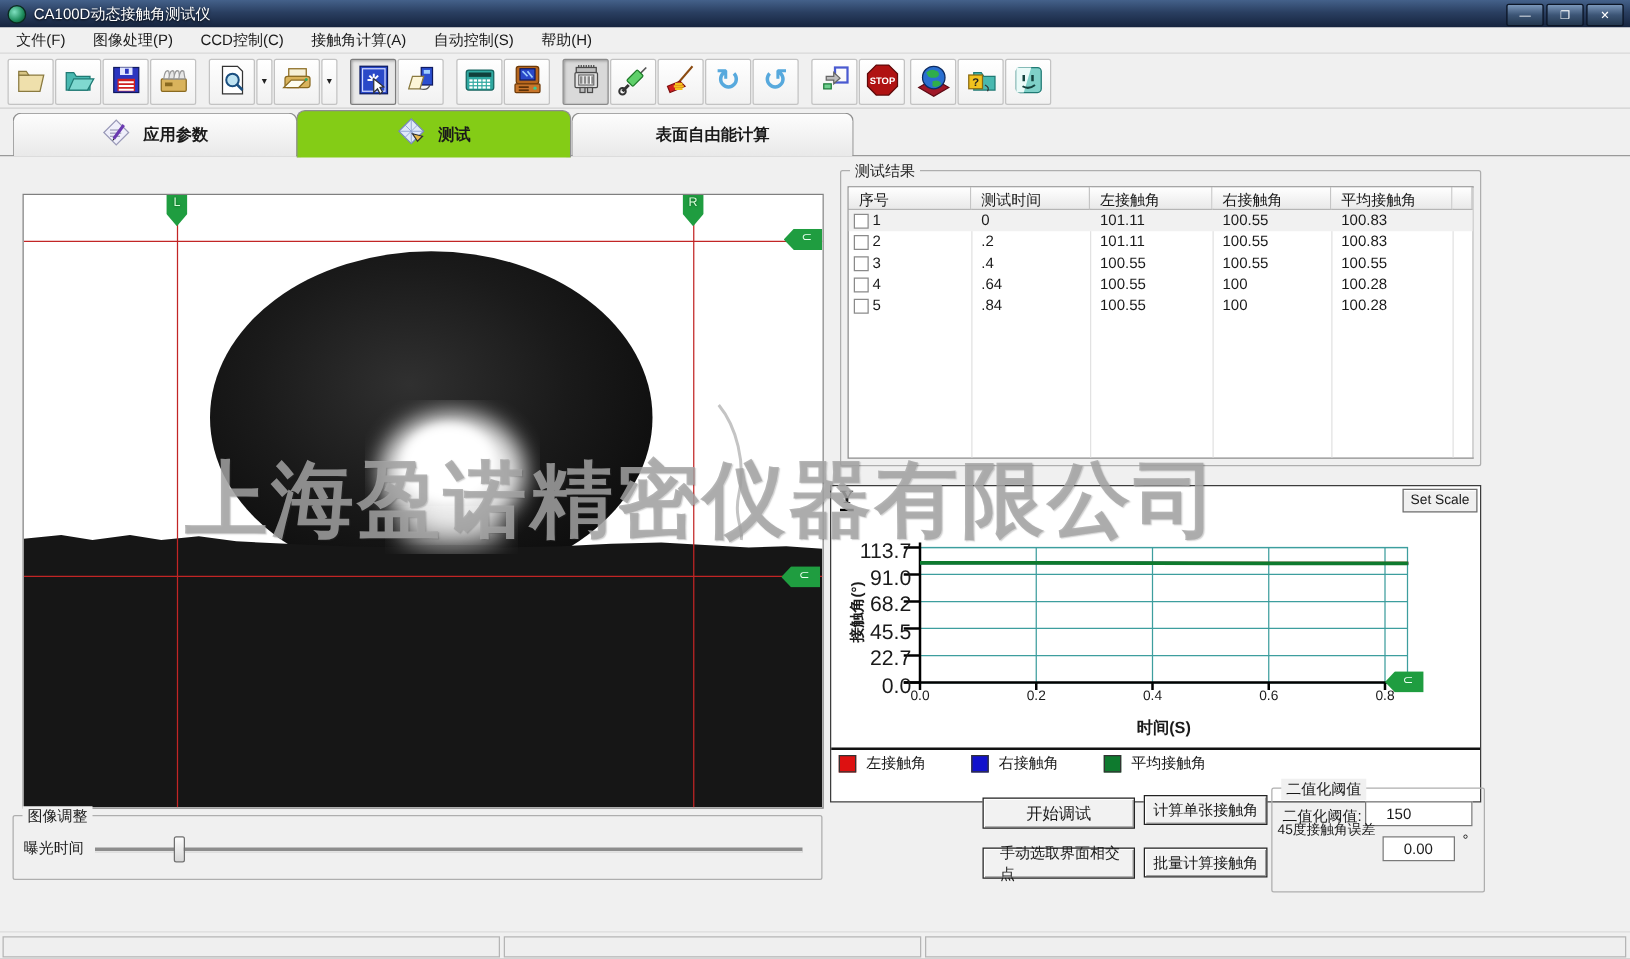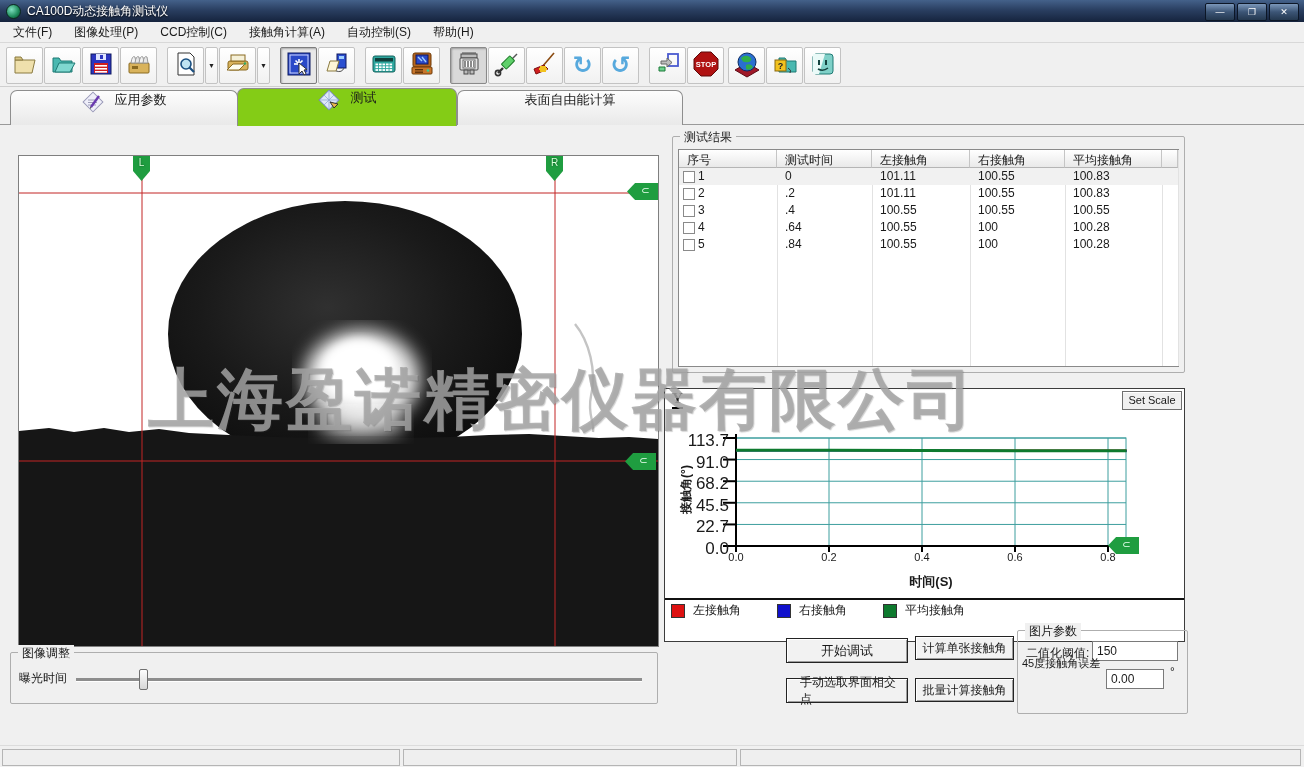--- a/index.html
+++ b/index.html
@@ -31,21 +31,21 @@
   .tdrop{width:13px;height:37px;background:linear-gradient(180deg,#ffffff,#f1f1f1);
     border:1px solid #c3c3c3;border-radius:2px;display:flex;align-items:center;justify-content:center;
     margin-right:1px;font-size:7px;color:#222;flex:none;box-sizing:border-box;}
   .tgap{width:9px;flex:none;}
   .uni{font-size:24px;font-weight:bold;line-height:1;}
   
   #tabbar{position:absolute;left:0;top:88px;width:1304px;height:38px;}
   #tab-underline{position:absolute;left:0;top:36px;width:1304px;height:1px;background:#9a9a9a;}
   .tab{position:absolute;top:2px;height:34px;border:1px solid #8e8e8e;border-bottom:none;
     border-radius:7px 7px 0 0;background:linear-gradient(180deg,#fdfdfd,#e9e9e9);
-    display:flex;align-items:flex-start;justify-content:center;gap:9px;font-weight:normal;font-size:13px;}
+    display:flex;align-items:center;justify-content:center;gap:9px;font-weight:bold;font-size:13px;}
   .tab.active{top:0;height:37px;background:#84cc16;z-index:3;}
   
   .group{position:absolute;border:1px solid #aeaeae;border-radius:2px;}
   .group-label{position:absolute;top:-8px;left:7px;background:#f0f0f0;padding:0 4px;font-size:12px;}
   
   #image-panel{position:absolute;left:18px;top:155px;width:639px;height:490px;background:#fff;
     border:1px solid #7f7f7f;box-sizing:content-box;overflow:hidden;}
   .marker-flag{position:absolute;width:17px;height:25px;background:#1f9d40;
     clip-path:polygon(0 0,100% 0,100% 60%,50% 100%,0 60%);color:#d9ffd9;font-size:10px;
     text-align:center;line-height:14px;text-shadow:0 0 2px #064d1c;}
@@ -83,21 +83,21 @@
   .legend-item{position:absolute;top:213px;display:flex;align-items:center;gap:8px;font-size:12px;}
   .legend-swatch{width:12px;height:12px;border:1px solid #333;}
   #chart-endmarker{left:443px;top:148px;}
   
   .cbtn{position:absolute;background:#f2f2f2;border:1px solid #232323;
     box-shadow:inset 1px 1px 0 #ffffff,inset -1px -1px 0 #9d9d9d;
     font-size:13px;display:flex;align-items:center;justify-content:center;box-sizing:border-box;}
   .checkbox{width:12px;height:12px;background:#fff;border:1px solid #6e6e6e;display:inline-block;
     vertical-align:-2px;margin-right:5px;}
   .field{position:absolute;background:#fff;border:1px solid #7a7a7a;box-sizing:border-box;
-    font-size:12px;padding:2px 0 0 4px;font-family:"Liberation Sans","DejaVu Sans",sans-serif;}
+    font-size:12px;padding:2px 0 0 16px;font-family:"Liberation Sans","DejaVu Sans",sans-serif;}
   
   #adjust-group{left:10px;top:652px;width:646px;height:50px;}
   #exposure-label{position:absolute;left:8px;top:17px;font-size:12px;}
   #slider-track{position:absolute;left:65px;top:25px;width:566px;height:3px;
     background:#8d8d8d;border-bottom:1px solid #fff;}
   #slider-thumb{position:absolute;left:128px;top:16px;width:7px;height:19px;
     background:linear-gradient(180deg,#fdfdfd,#d7d7d7);border:1px solid #707070;border-radius:2px;}
   
   #statusbar{position:absolute;left:0;top:745px;width:1304px;height:22px;background:#f0f0f0;
     border-top:1px solid #dcdcdc;}
@@ -507,21 +507,21 @@
         <span>平均接触角</span>
       </div></div>
 
 
   <div class="cbtn" style="left:786px;top:638px;width:122px;height:25px;">开始调试</div>
   <div class="cbtn" style="left:786px;top:678px;width:122px;height:25px;font-size:12px;padding-left:13px;">手动选取界面相交点</div>
   <div class="cbtn" style="left:915px;top:636px;width:99px;height:24px;font-size:12px;">计算单张接触角</div>
   <div class="cbtn" style="left:915px;top:678px;width:99px;height:24px;font-size:12px;">批量计算接触角</div>
 
   <div class="group" style="left:1017px;top:630px;width:169px;height:82px;">
-    <div class="group-label">图片参数</div>
+    <div class="group-label">二值化阈值</div>
     <div style="position:absolute;left:8px;top:14px;">二值化阈值:</div>
     <div class="field" style="left:74px;top:10px;width:86px;height:20px;">150</div>
     <div style="position:absolute;left:4px;top:25px;font-size:11px;">45度接触角误差</div>
     <div class="field" style="left:88px;top:38px;width:58px;height:20px;">0.00</div>
     <div style="position:absolute;left:152px;top:34px;font-size:12px;">°</div>
   </div>
 
   <div class="group" id="adjust-group">
     <div class="group-label">图像调整</div>
     <div id="exposure-label">曝光时间</div>

